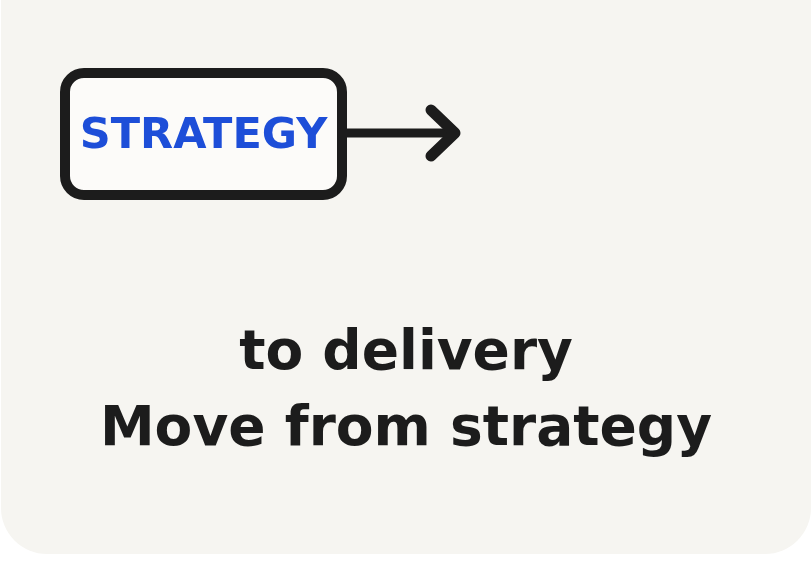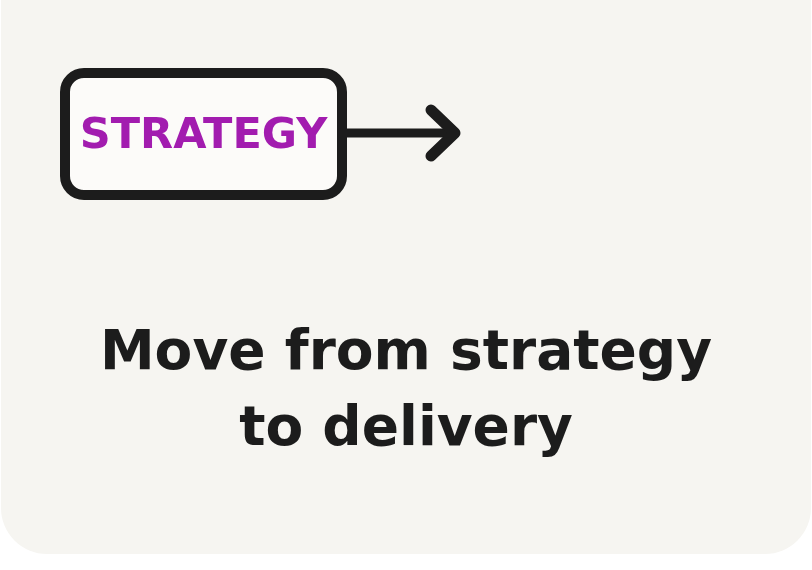--- a/index.html
+++ b/index.html
@@ -35,21 +35,21 @@
     border-radius: 24px;
     display: flex;
     align-items: center;
     justify-content: center;
   }
   .node-box.strategy { left: 60px;  width: 287px; }
   .node-box.delivery { left: 468px; width: 282px; }
   .node-label {
     font-size: 43px;
     font-weight: bold;
-    color: #a21caf;
+    color: #1d4ed8;
     letter-spacing: 0px;
     white-space: nowrap;
     transform: translateY(-1px);
   }
   .arrow-wrap {
     position: absolute;
     left: 338px;
     top: 97px;
     width: 132px;
     height: 70px;
@@ -83,16 +83,16 @@
       <svg width="132" height="70" viewBox="0 0 132 70" aria-hidden="true">
         <line x1="3" y1="36" x2="112" y2="36" stroke="#1c1c1c" stroke-width="9" stroke-linecap="round"></line>
         <path d="M 93 13 L 117 36 L 93 59" fill="none" stroke="#1c1c1c" stroke-width="11" stroke-linecap="round" stroke-linejoin="round"></path>
       </svg>
     </div>
 
 
   </div>
 
   <div class="caption">
+    <div>to delivery</div>
     <div>Move from strategy</div>
-    <div>to delivery</div>
   </div>
 </div>
 
 </body></html>

